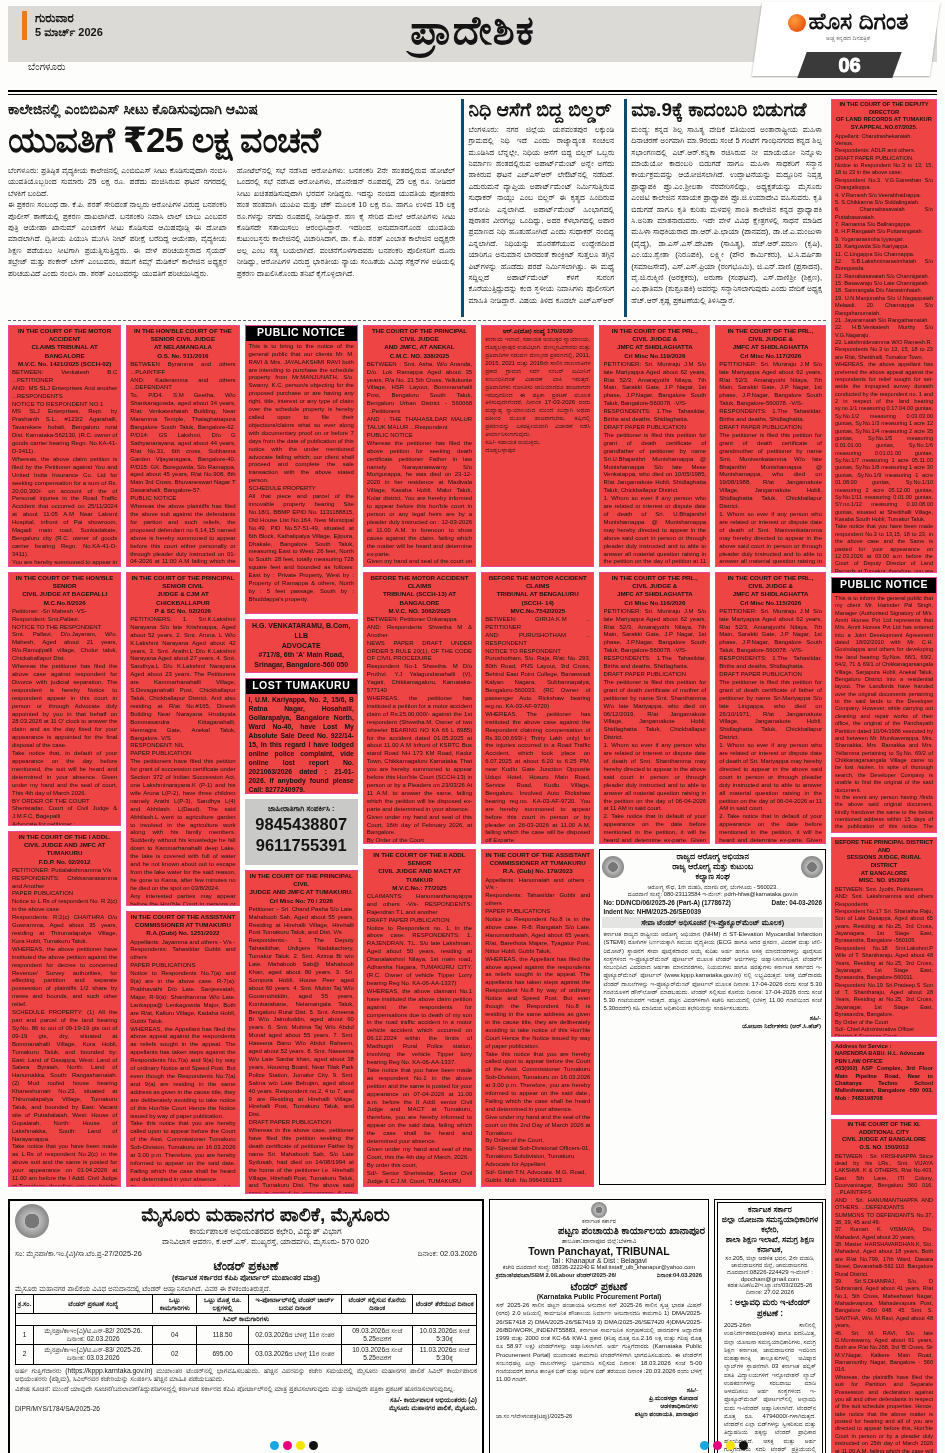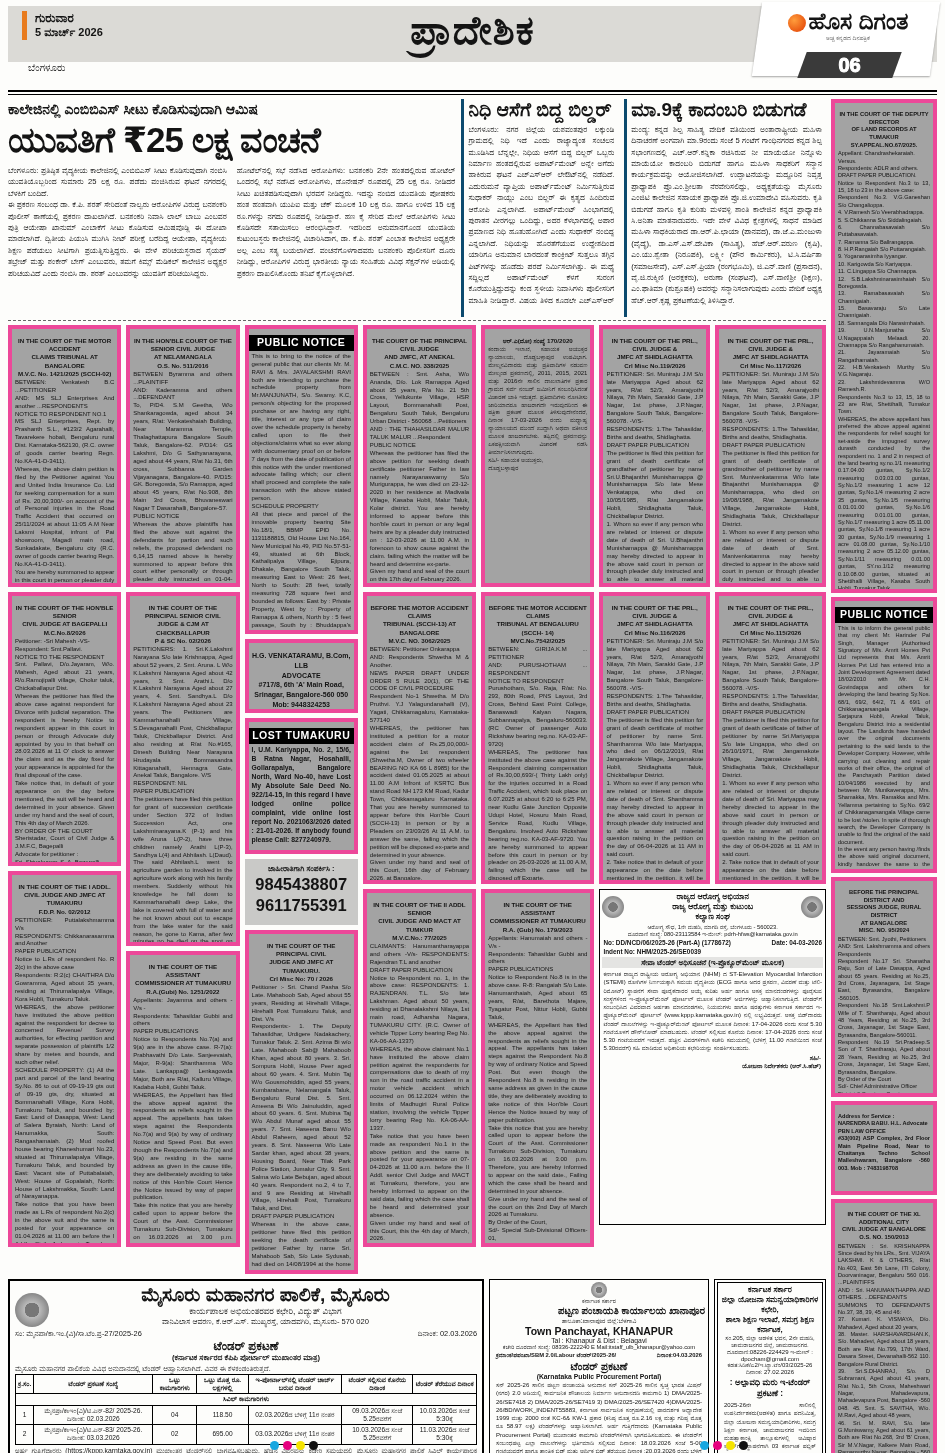--- a/index.html
+++ b/index.html
@@ -3,21 +3,21 @@
 <meta charset="utf-8">
 <style>
   html,body{margin:0;padding:0;background:#f4f3f1;}
   #page{position:relative;width:945px;height:1453px;background:#fdfdfb;color:#141414;
         font-family:"Liberation Sans","DejaVu Sans",sans-serif;overflow:hidden;}
   
   #masthead-band{position:relative;margin:6px 8px 0;height:56px;background:#dbdad6;}
   #date-block{position:absolute;left:14px;top:5px;padding-left:8px;border-left:5px solid #e87b1e;line-height:1.25;}
   #date-block .day{font-weight:bold;font-size:12px;}
   #date-block .date{font-weight:bold;font-size:11px;}
-  #city{position:absolute;left:28px;top:62px;font-size:10px;}
+  #city{position:absolute;left:28px;top:62px;font-size:10px;font-family:Liberation Mono, monospace;}
   #section-title{position:absolute;left:0;right:0;top:2px;text-align:center;font-size:40px;font-weight:bold;letter-spacing:1px;}
   #brand{position:absolute;right:2px;top:-4px;width:178px;height:74px;background:#fff;
          box-shadow:0 1px 2px rgba(0,0,0,.35);transform:skewX(-8deg);overflow:hidden;}
   #brand-inner{transform:skewX(8deg);text-align:center;}
   #brand-title{font-size:23px;font-weight:bold;margin-top:6px;}
   #brand-tag{font-size:6px;color:#555;}
   #logo-dot{display:inline-block;width:18px;height:18px;border-radius:50%;
             background:radial-gradient(circle at 35% 35%,#ff9d3c,#e03a00);vertical-align:-3px;margin-right:3px;}
   #page-no{position:absolute;right:40px;top:46px;width:95px;height:26px;background:#3a3a3a;transform:skewX(-20deg);}
   #page-no span{display:block;transform:skewX(20deg);color:#fff;font-size:20px;font-weight:bold;text-align:center;
@@ -40,22 +40,22 @@
   #third-article{width:196px;}
   .mid-art .headline{font-size:19px;font-weight:bold;margin:0 0 3px;line-height:1.15;}
   .mid-art .art-body{height:182px;overflow:hidden;}
   #sep-dash{border-top:1px dashed #666;margin:3px 0 4px;}
   
   #ngrid{display:flex;gap:5px;}
   .ncol{display:flex;flex-direction:column;gap:5px;flex:1;min-width:0;}
   .ncol2{flex:2;display:flex;flex-direction:column;gap:5px;min-width:0;}
   .nrow{display:flex;gap:5px;}
   .nrow>.nb{flex:1;}
-  .nb{border:4px solid #ec4899;padding:8px 3px;font-size:6px;line-height:1.32;text-align:justify;
-      overflow:hidden;background:#a3a3a3;}
+  .nb{border:1px solid #ec4899;padding:1px 3px;font-size:6px;line-height:1.32;text-align:justify;
+      overflow:hidden;background:#ef4444;}
   .nt{font-weight:bold;text-align:center;font-size:6.2px;white-space:pre-line;margin-bottom:1px;}
   .nbody{white-space:pre-line;}
   .banner{background:#000;color:#fff;font-weight:bold;text-align:center;font-size:10.5px;
           padding:1px 0;margin:-2px -3px 2px;letter-spacing:.5px;}
   .adv-box{text-align:center;font-weight:bold;font-size:7px;line-height:1.4;}
   .lost .nbody{font-weight:bold;font-size:6.8px;}
   .phone-ad{background:#c9c9c7;text-align:center;padding:5px 2px;}
   .phone-ad .cap{font-size:7.5px;font-weight:bold;}
   .phone-ad .num{font-size:16.5px;font-weight:bold;line-height:1.25;}
   
@@ -64,21 +64,21 @@
   .crest{width:22px;height:22px;border-radius:50%;background:radial-gradient(circle,#777 30%,#bbb 31%,#888 70%);flex:0 0 auto;}
   .health-org{flex:1;text-align:center;font-weight:bold;font-size:8px;line-height:1.25;white-space:pre-line;}
   .small-kn{font-size:5.8px;text-align:center;white-space:pre-line;}
   .refline{display:flex;justify-content:space-between;font-weight:bold;font-size:6.4px;padding:1px 3px;}
   .gov-title{font-weight:bold;text-align:center;font-size:7.4px;background:#e4e4e2;margin:1px 2px;padding:1px;}
   .gov-body{font-size:6px;line-height:1.38;text-align:justify;padding:1px 3px;white-space:pre-line;}
   .gov-sign{text-align:right;font-weight:bold;font-size:6.2px;padding:0 4px 2px;white-space:pre-line;}
   
   #bottom{display:flex;gap:5px;margin-top:5px;height:288px;}
   #mysuru{width:462px;border:2px solid #000;padding:3px 5px;overflow:hidden;}
-  .my-head{display:flex;gap:5px;align-items:flex-end;}
+  .my-head{display:flex;gap:5px;align-items:flex-start;}
   .my-head .crest{width:34px;height:34px;}
   .my-org{flex:1;text-align:center;}
   .my-org .t1{font-size:19px;font-weight:bold;}
   .my-org .t2{font-size:8.6px;}
   .my-org .t3{font-size:7.6px;}
   .my-ref{display:flex;justify-content:space-between;font-size:7.4px;margin-top:2px;}
   .my-title{text-align:center;font-weight:bold;font-size:12px;margin-top:1px;}
   .my-sub{text-align:center;font-size:7.6px;font-weight:bold;}
   .my-intro{font-size:7.2px;margin:1px 0;}
   #mysuru table{border-collapse:collapse;width:100%;font-size:6.6px;}
@@ -544,21 +544,21 @@
             <span class="my-sign">ಸಹಿ/- ಕಾರ್ಯಪಾಲಕ ಅಭಿಯಂತರರು (ವಿ)
 ಮೈಸೂರು ಮಹಾನಗರ ಪಾಲಿಕೆ, ಮೈಸೂರು.</span>
           </div>
         </div>
 
         <div id="khanapur">
           <div class="crest" style="margin:0 auto;width:16px;height:16px"></div>
           <div class="k1">ಕರ್ನಾಟಕ ಸರ್ಕಾರ</div>
           <div class="k2">ಪಟ್ಟಣ ಪಂಚಾಯತಿ ಕಾರ್ಯಾಲಯ ಖಾನಾಪೂರ</div>
           <div class="k3">ತಾಲೂಕಾ:ಖಾನಾಪೂರ  ಜಿಲ್ಲೆ:ಬೆಳಗಾವಿ</div>
-          <div class="k4">Town Panchayat, KHANAPUR</div>
+          <div class="k4">Town Panchayat, TRIBUNAL</div>
           <div class="k5">Tal : Khanapur &amp;  Dist : Belagavi</div>
           <div class="k6">ಕಚೇರಿ ದೂರವಾಣಿ ಸಂಖ್ಯೆ: 08336-222240  E Mail:itstaff_ulb_khanapur@yahoo.com</div>
           <div class="refline">
             <span>ಕ್ರಮಾಂಕ/ಪಪಂಖಾ/SBM 2.0/Labour ಟೆಂಡರ್/2025-26/</span>
             <span>ದಿನಾಂಕ:04.03.2026</span>
           </div>
           <div class="k4">ಟೆಂಡರ್ ಪ್ರಕಟಣೆ</div>
           <div class="k5" style="font-weight:bold">(Karnataka Public Procurement Portal)</div>
           <div class="gov-body">ಸನ್ 2025-26 ಸಾಲಿನ ಪಟ್ಟಣ ಪಂಚಾಯತಿ ಅನುದಾನ ಸನ್ 2025-26 ಸಾಲಿನ ಸ್ವಚ್ಛ ಭಾರತ ಮಿಷನ್ (ನಗರ) 2.0 ಅಡಿಯಲ್ಲಿ ಸಾರ್ವಜನಿಕ ಶೌಚಾಲಯ ನಿರ್ಮಾಣ ಅನುದಾನದಡಿ ಕಾಮಗಾರಿ 1) DMA/2025-26/SE7418 2) DMA/2025-26/SE7419 3) DMA/2025-26/SE7420 4)DMA/2025-26/BD/WORK_INDENT55883, ಕರ್ನಾಟಕ ಸಾರ್ವಜನಿಕ ಸಂಗ್ರಹಣೆಯಲ್ಲಿ ಪಾರದರ್ಶಕ ಅಧ್ಯಾದೇಶ 1999 ಮತ್ತು 2000 ರಂತೆ KC-6&amp; KW-1 ಪ್ರಕಾರ (ಕನಿಷ್ಠ ಮೊತ್ತ ರೂ.2.16 ಲಕ್ಷ ಮತ್ತು ಗರಿಷ್ಠ ಮೊತ್ತ ರೂ 58.97 ಲಕ್ಷ) ಟೆಂಡರ್‌ಗಳನ್ನು ಆಹ್ವಾನಿಸಲಾಗಿದೆ. ಅರ್ಹ ಗುತ್ತಿಗೆದಾರರು (Karnataka Public Procurement Portal) ಮುಖಾಂತರ ಕಾಮಗಾರಿ ಟೆಂಡರ್‌ಗಳಿಗಾಗಿ ಭಾಗವಹಿಸಬಹುದು. ಈ ಟೆಂಡರ್‌ಗೆ ಸಂಬಂಧಪಟ್ಟ ಎಲ್ಲಾ ದಾಖಲೆಗಳನ್ನು ಭರ್ತಿಮಾಡಿ ಸಲ್ಲಿಸುವ ದಿನಾಂಕ: 18.03.2026 ಸಂಜೆ 5-00 ಗಂಟೆಯವರೆಗೆ ಹಾಗೂ ತಾಂತ್ರಿಕ ಬಿಡ್ ಮತ್ತು ಆರ್ಥಿಕ ಬಿಡ್ ತೆರೆಯುವ ದಿನಾಂಕ :20.03.2026 ರಂದು ಬೆಳಿಗ್ಗೆ 11.00 ಗಂಟೆಗೆ.</div>
           <div class="refline" style="align-items:flex-end">

